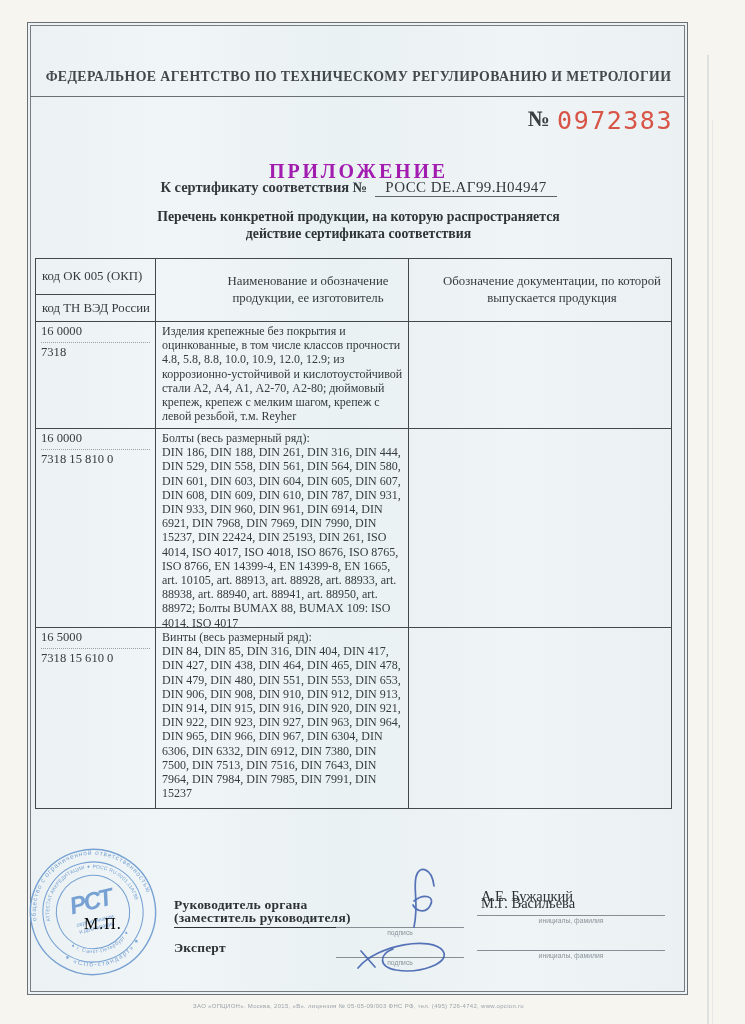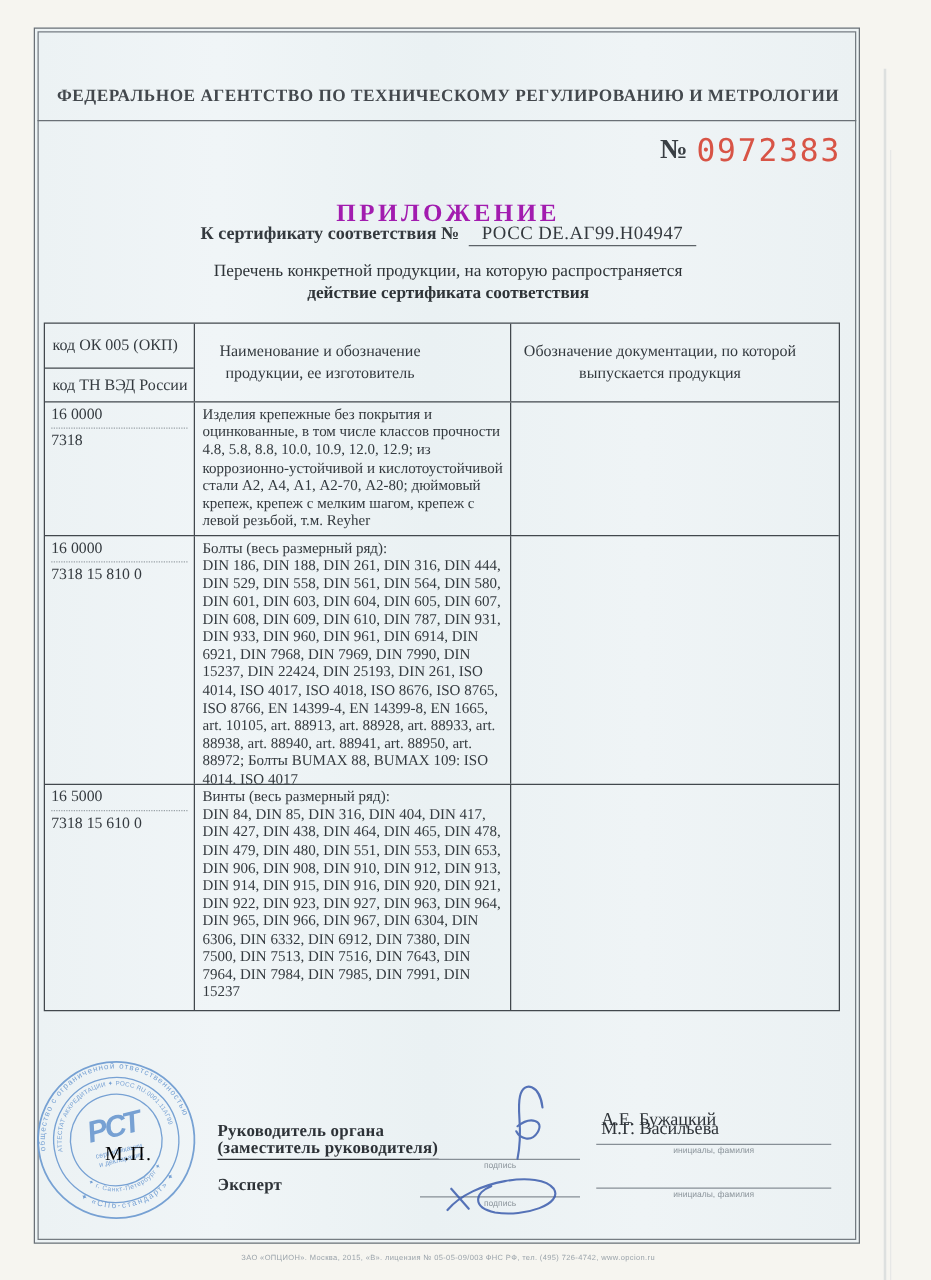--- a/index.html
+++ b/index.html
@@ -20,35 +20,35 @@
   .agency{top:69px;font-size:13.8px;font-weight:700;letter-spacing:.4px;color:#43484d;}
 
   .blank-no{position:absolute;left:528px;top:106px;display:flex;align-items:flex-start;}
   .no-sign{font-size:22px;font-weight:600;color:#3a3f44;margin-right:7px;}
   .no-digits{font-family:"DejaVu Sans Mono",monospace;font-size:25px;letter-spacing:1.5px;color:#d85446;line-height:1;padding-top:2px;}
 
   .doc-title{top:142px;font-size:20px;font-weight:700;letter-spacing:2.8px;color:#a21caf;margin-top:18px;}
   .cert-line{position:absolute;left:27px;top:179px;width:663px;text-align:center;font-size:14.5px;color:#34393e;}
   .cert-line .lbl{font-weight:700;}
   .cert-line .val{font-weight:400;font-size:15px;border-bottom:1px solid #5d6368;padding:0 10px 1px 10px;margin-left:8px;letter-spacing:.4px;margin-top:16px;}
-  .purpose1{top:209px;font-size:13.8px;font-weight:400;color:#2f3438;}
+  .purpose1{top:209px;font-size:13.8px;font-weight:700;color:#2f3438;}
   .purpose2{top:226px;font-size:13.8px;font-weight:700;color:#2f3438;}
 
   
   .ptable{position:absolute;left:35px;top:258px;width:637px;border:1.4px solid #42484d;box-sizing:border-box;background:transparent;}
   .trow{display:flex;box-sizing:border-box;}
   .trow + .trow{border-top:1px solid #42484d;}
   .c1{width:120px;border-right:1px solid #42484d;box-sizing:border-box;font-family:Liberation Serif, serif;}
   .c2{width:253px;border-right:1px solid #42484d;box-sizing:border-box;}
   .c3{flex:1;box-sizing:border-box;}
   .hrow{height:62px;}
   .r1{height:107px;} .r2{height:199px;} .r3{height:181px;}
   .h1t{height:36px;border-bottom:1px solid #42484d;display:flex;align-items:center;padding-left:6px;font-size:12.8px;box-sizing:border-box;}
   .h1b{height:26px;display:flex;align-items:center;padding-left:6px;font-size:12.8px;}
-  .hcell-c{display:flex;height:100%;align-items:center;justify-content:flex-start;text-align:center;font-size:12.8px;line-height:1.3;}
+  .hcell-c{display:flex;height:100%;align-items:center;justify-content:flex-end;text-align:center;font-size:12.8px;line-height:1.3;}
   .hcell-c span{display:inline-block;}
   .hc2 span{max-width:200px;}
   .hc3 span{max-width:238px;}
   .code-cell{padding:2px 5px 0 5px;font-size:12.6px;}
   .code-top{border-bottom:1px dotted #9aa2a8;padding-bottom:3px;margin-bottom:2px;}
   .desc-cell{padding:2px 5px 2px 6px;font-size:12px;line-height:14.2px;overflow:hidden;height:100%;box-sizing:border-box;}
   .desc-name{white-space:nowrap;}
   .docs-cell{height:100%;}
 
   

